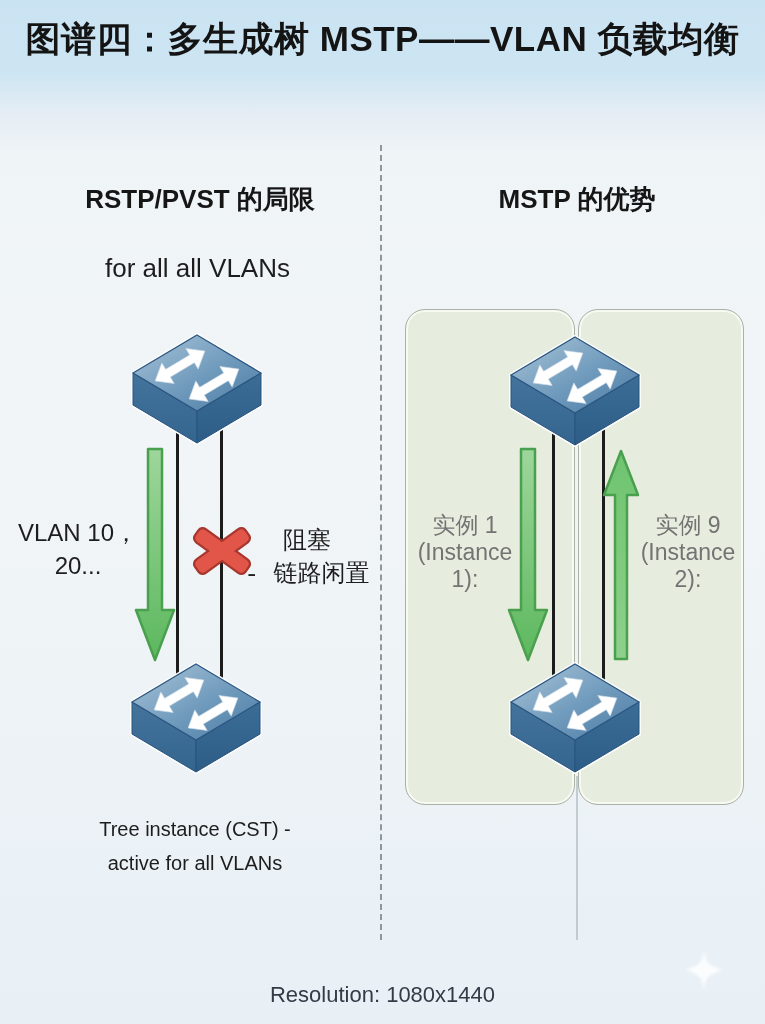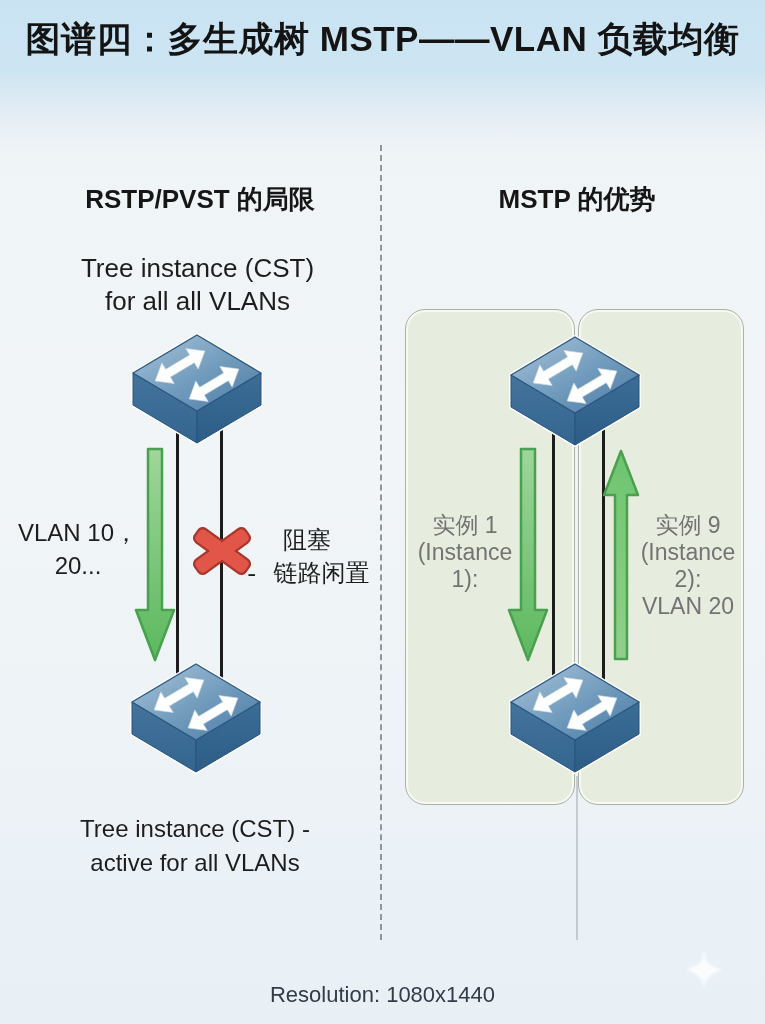--- a/index.html
+++ b/index.html
@@ -74,21 +74,20 @@
 </svg>
 
 <div class="abs page-title">图谱四：多生成树 MSTP——VLAN 负载均衡</div>
 
 <div class="abs divider"></div>
 
 <div class="abs section-header" style="left:40px;top:182px;width:320px;">RSTP/PVST 的局限</div>
 <div class="abs section-header" style="left:437px;top:182px;width:280px;">MSTP 的优势</div>
 
 <div class="abs caption" style="left:50px;top:252px;width:295px;">
-  <div>Tree instance (CST)</div>
   <div>for all all VLANs</div>
 </div>
 
 <div class="abs vline" style="left:176px;top:426px;height:274px;"></div>
 <div class="abs vline" style="left:220px;top:426px;height:274px;"></div>
 
 <svg class="abs" style="left:134px;top:446px;" width="42" height="218" viewBox="0 0 42 218">
   <polygon points="14,3 28,3 28,164 40,164 21,214 2,164 14,164" fill="url(#greenGrad)" stroke="#49a04e" stroke-width="2.5" stroke-linejoin="round"></polygon>
 </svg>
 
@@ -112,21 +111,21 @@
   <div>- 链路闲置</div>
 </div>
 
 <svg class="abs" style="left:131px;top:333px;" width="132" height="112">
   <use href="#switch-sym" width="132" height="112"></use>
 </svg>
 <svg class="abs" style="left:130px;top:662px;" width="132" height="112">
   <use href="#switch-sym" width="132" height="112"></use>
 </svg>
 
-<div class="abs caption" style="left:40px;top:812px;width:310px;font-size:24px;line-height:34px;">
+<div class="abs caption" style="left:40px;top:812px;width:310px;font-size:20px;line-height:34px;">
   <div>Tree instance (CST) -</div>
   <div>active for all VLANs</div>
 </div>
 
 <div class="abs panel" style="left:405px;top:309px;width:168px;height:494px;"></div>
 <div class="abs panel" style="left:578px;top:309px;width:164px;height:494px;"></div>
 
 <div class="abs vline" style="left:552px;top:428px;height:272px;"></div>
 <div class="abs vline" style="left:602px;top:428px;height:272px;"></div>
 <div class="abs faint-line" style="left:576px;top:776px;height:164px;"></div>
@@ -139,21 +138,20 @@
   <polygon points="13,212 25,212 25,48 36,48 19,4 2,48 13,48" fill="url(#greenGradUp)" stroke="#49a04e" stroke-width="2.5" stroke-linejoin="round"></polygon>
 </svg>
 
 <div class="abs inst-label" style="left:403px;top:512px;width:124px;">
   <div>实例 1</div>
   <div>(Instance 1):</div>
 </div>
 <div class="abs inst-label" style="left:626px;top:512px;width:124px;">
   <div>实例 9</div>
   <div>(Instance 2):</div>
-  <div>VLAN 20</div>
 </div>
 
 <svg class="abs" style="left:509px;top:335px;" width="132" height="112">
   <use href="#switch-sym" width="132" height="112"></use>
 </svg>
 <svg class="abs" style="left:509px;top:662px;" width="132" height="112">
   <use href="#switch-sym" width="132" height="112"></use>
 </svg>
 
 <div class="abs footer-text">Resolution: 1080x1440</div>

